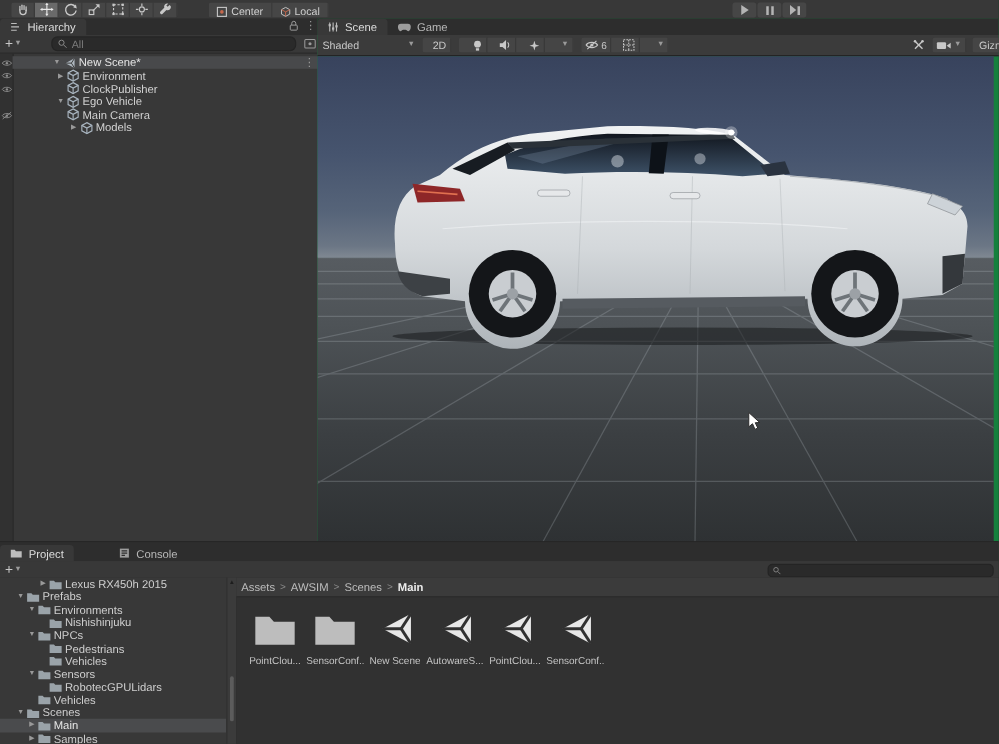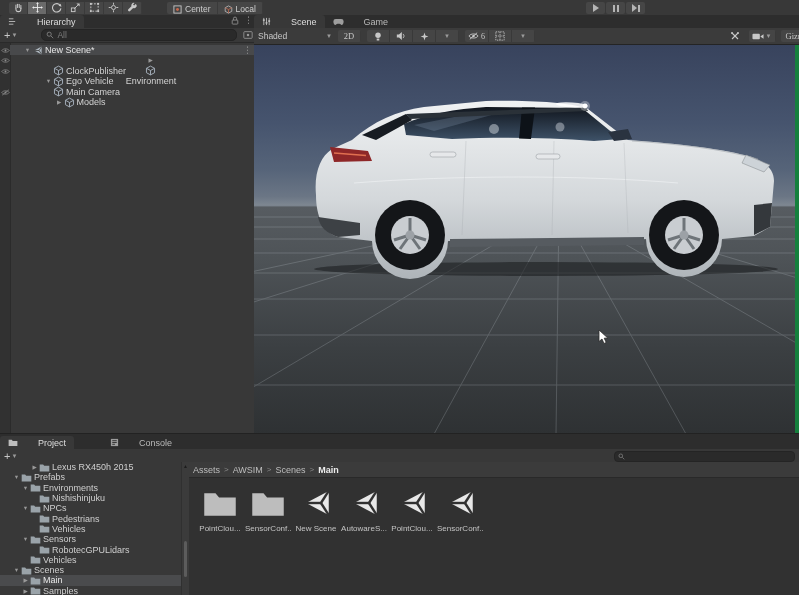--- a/index.html
+++ b/index.html
@@ -19,21 +19,21 @@
   .pill{height:12px;background:#464646;display:flex;align-items:flex-end;gap:3px;padding:0 6px;font-size:8.5px;color:#cfcfcf;border-right:1px solid #3a3a3a;}
   .playgroup{position:absolute;left:586px;top:2px;display:flex;gap:1px;}
   .pbtn{width:19px;height:12px;background:#464646;border-radius:2px;display:flex;align-items:center;justify-content:center;}
   .play-tri{width:0;height:0;border-left:6px solid #b4b4b4;border-top:4px solid transparent;border-bottom:4px solid transparent;}
   .pause-bars{display:flex;gap:2px;}
   .pause-bars i{display:block;width:2px;height:7px;background:#b4b4b4;}
   .step-wrap{display:flex;align-items:center;gap:1px;}
   .step-bar{width:2px;height:7px;background:#b4b4b4;}
   
   .tabbar{height:13px;background:#2d2d2d;display:flex;align-items:flex-end;position:relative;}
-  .tab{height:13px;display:flex;align-items:center;gap:20px;padding:0 8px;font-size:9px;color:#b9b9b9;border-radius:3px 3px 0 0;margin-top:24px;}
+  .tab{height:13px;display:flex;align-items:center;gap:5px;padding:0 8px;font-size:9px;color:#b9b9b9;border-radius:3px 3px 0 0;margin-top:24px;}
   .tab.active{background:#383838;color:#dedede;}
   .tabbar-right{position:absolute;right:4px;top:1px;display:flex;align-items:center;gap:5px;}
   .kebab{color:#9a9a9a;font-size:9px;line-height:9px;}
   
   .hierarchy-panel{position:absolute;top:15px;left:0;width:257px;height:418px;background:#383838;border-right:1px solid #222;}
   .panel-toolbar{height:14px;display:flex;align-items:center;background:#383838;border-bottom:1px solid #2a2a2a;padding:0 4px;}
   .plus-btn{display:flex;align-items:center;color:#c8c8c8;font-size:11px;gap:1px;}
   .plus-btn .dd{font-size:6px;color:#9a9a9a;}
   .searchbox{flex:1;height:10px;margin-left:24px;margin-right:6px;background:#2a2a2a;border:1px solid #242424;border-radius:5px;display:flex;align-items:center;padding:0 4px;gap:3px;}
   .searchbox input{flex:1;background:transparent;border:none;outline:none;color:#cfcfcf;font-size:8.5px;font-family:"Liberation Sans",sans-serif;padding:0;min-width:10px;}
@@ -47,21 +47,21 @@
   .arr{width:9px;font-size:5.5px;color:#999;text-align:center;flex:none;}
   .obj-icon{width:12px;height:11px;flex:none;display:flex;align-items:center;}
   .hrow .lbl{margin-left:1px;white-space:nowrap;}
   .hrow .kebab{position:absolute;right:5px;top:1px;}
   
   .scene-panel{position:absolute;top:15px;left:254px;width:650px;height:418px;background:#15803d;}
   .scene-toolbar{height:16px;background:#3b3b3b;border-bottom:1px solid #242424;display:flex;align-items:center;padding:0 4px;font-size:8.5px;color:#c8c8c8;}
   .shaded-dd{display:flex;align-items:center;width:74px;}
   .shaded-dd .txt{flex:1;}
   .dd{font-size:6px;color:#9a9a9a;}
-  .sbtn{height:12px;min-width:16px;padding:0 3px;background:#454545;border-right:1px solid #393939;display:flex;align-items:center;justify-content:center;gap:2px;font-family:Liberation Serif, serif;}
+  .sbtn{height:12px;min-width:16px;padding:0 3px;background:#454545;border-right:1px solid #393939;display:flex;align-items:center;justify-content:flex-end;gap:2px;}
   .sgroup{display:flex;border-radius:2px;overflow:hidden;margin-left:6px;}
   .count{font-size:8px;color:#c8c8c8;}
   .gizmos-btn{padding:0 5px;}
   .scene-search{width:46px;height:10px;margin-left:5px;background:#2a2a2a;border:1px solid #242424;border-radius:5px;display:flex;align-items:center;padding:0 3px;gap:2px;}
   .scene-search input{flex:1;min-width:5px;background:transparent;border:none;outline:none;color:#cfcfcf;font-size:8px;font-family:"Liberation Sans",sans-serif;padding:0;}
   .scene-search input::placeholder{color:#7d7d7d;}
   .viewport{position:absolute;top:30px;left:0;width:541px;height:389px;overflow:hidden;
     background:linear-gradient(180deg,#38435d 0%,#46546e 20%,#566479 32%,#6b7685 39%,#7e8791 41.2%,#575c61 41.6%,#4e5357 55%,#3b3f42 78%,#2e3133 100%);}
   .viewport svg{position:absolute;top:0;left:0;}
   
@@ -261,36 +261,36 @@
             <path d="M1 4 C3 1 9 1 11 4 C9 7 3 7 1 4 Z" fill="none" stroke="#8f8f8f"></path>
             <circle cx="6" cy="4" r="1.3" fill="#8f8f8f"></circle>
           </svg></span>
         <span class="vis" style="top: 44.6px;"><svg width="9" height="7" viewBox="0 0 12 8">
             <path d="M1 4 C3 1 9 1 11 4 C9 7 3 7 1 4 Z" fill="none" stroke="#8f8f8f"></path>
             <circle cx="6" cy="4" r="1.3" fill="#8f8f8f"></circle>
             <line x1="1.5" y1="7.6" x2="10.5" y2="0.4" stroke="#8f8f8f"></line>
           </svg></span>
       </div>
     <div class="hrows" id="hrows">
-        <div class="hrow sel" style="padding-left: 13px;">
+        <div class="hrow sel" style="padding-left: 31px;">
           <span class="arr">▼</span>
           <span class="obj-icon">
             <svg width="11" height="11" viewBox="0 0 24 24">
               <polygon points="21,3.5 21,20.5 5,12" fill="#aeb7bf"></polygon>
               <g stroke="#383838" stroke-width="1.7">
                 <line x1="15.5" y1="12" x2="21" y2="3.5"></line>
                 <line x1="15.5" y1="12" x2="21" y2="20.5"></line>
                 <line x1="15.5" y1="12" x2="5" y2="12"></line>
               </g>
             </svg>
           </span>
           <span class="lbl">New Scene*</span>
           <span class="kebab">⋮</span>
         </div>
-        <div class="hrow" style="padding-left: 34px; flex-direction: column;">
+        <div class="hrow" style="padding-left: 34px;">
           <span class="arr">▶</span>
           <span class="obj-icon">
             <svg width="11" height="11" viewBox="0 0 12 12">
               <g fill="none" stroke="#a8b4bf" stroke-width="1">
                 <path d="M6 1.2 10.4 3.6 V8.4 L6 10.8 1.6 8.4 V3.6 Z"></path>
                 <path d="M1.6 3.6 6 6 10.4 3.6 M6 6 V10.8"></path>
               </g>
             </svg>
           </span>
           <span class="lbl">Environment</span>

